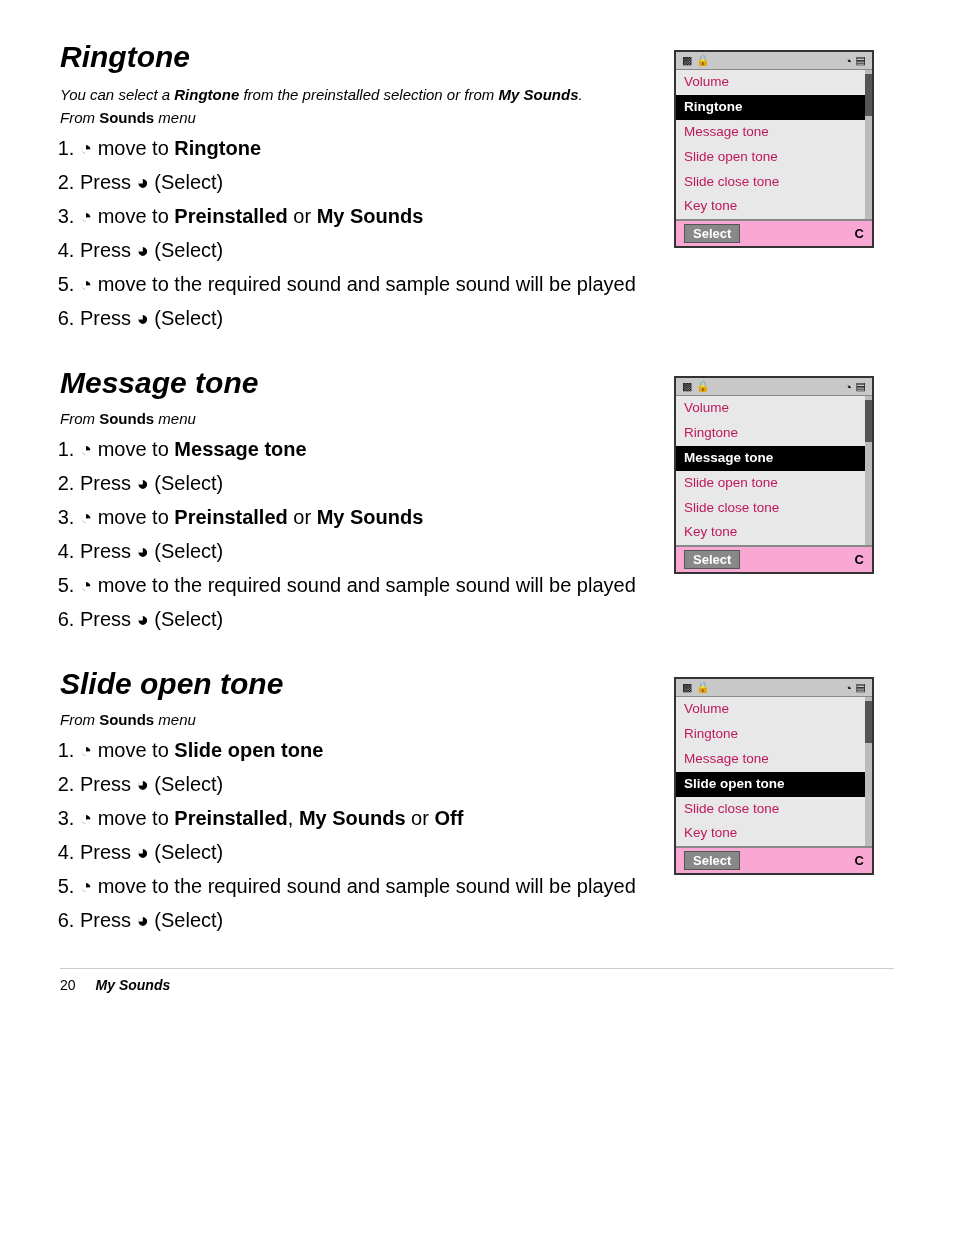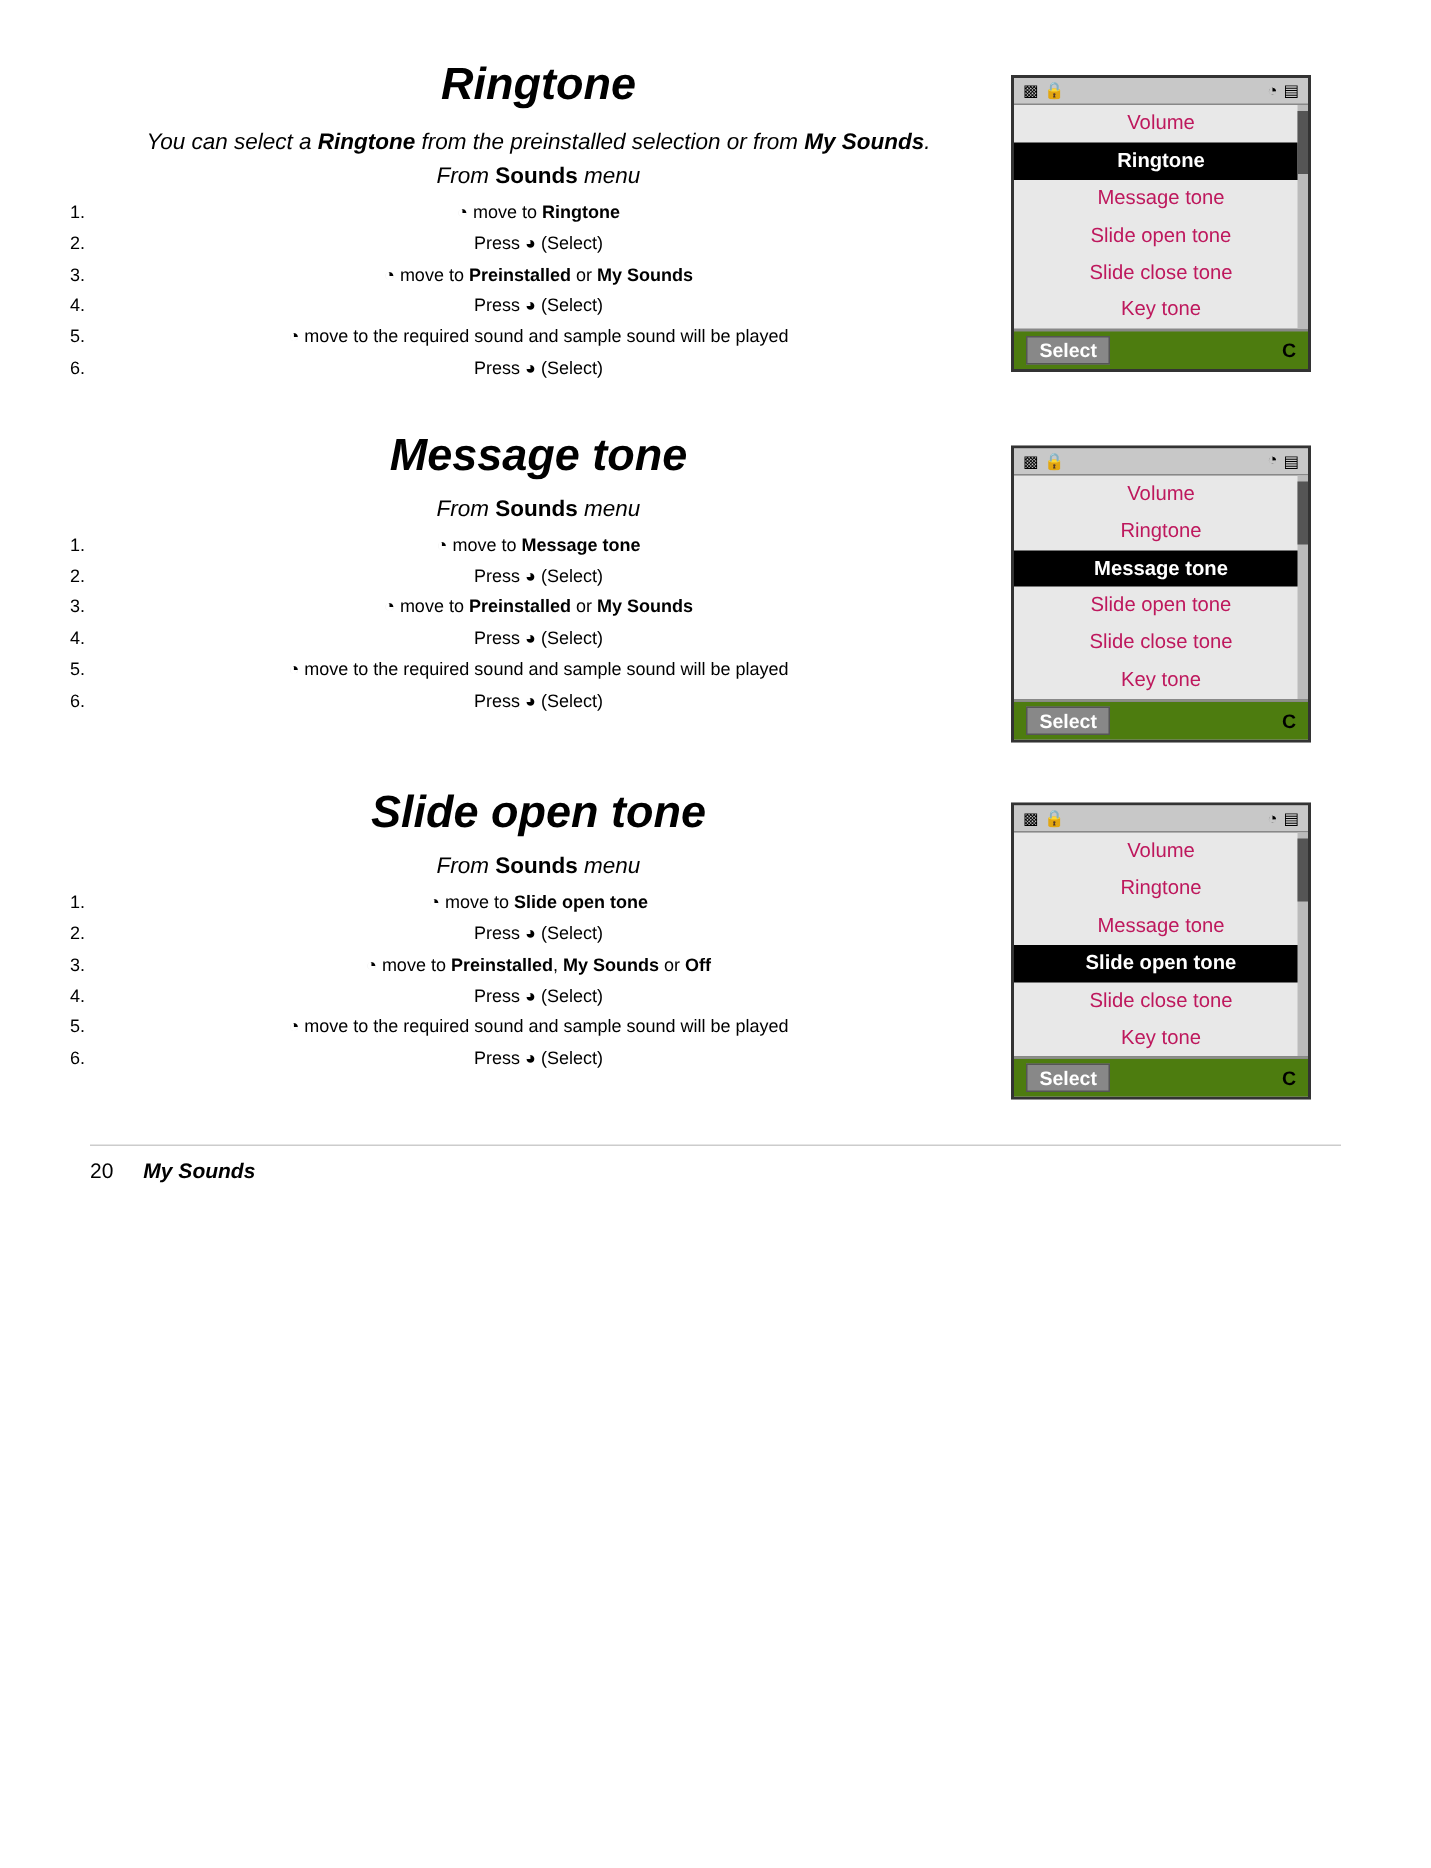--- a/index.html
+++ b/index.html
@@ -11,21 +11,20 @@
       font-size: 15px;
       color: #000000;
       padding: 40px 60px 40px 60px;
     }
 
     .section {
       display: flex;
       flex-direction: row;
       margin-bottom: 30px;
       gap: 16px;
-      text-align: center;
     }
 
     .section-content {
       flex: 1;
     }
 
     .section-image {
       width: 220px;
       flex-shrink: 0;
       margin-top: 10px;
@@ -51,21 +50,22 @@
       font-style: italic;
       margin-bottom: 6px;
     }
 
     p.from-menu strong {
       font-style: normal;
       font-weight: 900;
     }
 
     ol {
-      font-size: 12px;
+      margin-left: 20px;
+      font-size: 20px;
       line-height: 1.65;
     }
 
     ol li {
       margin-bottom: 1px;
     }
 
     
     .phone-screen {
       border: 2px solid #333;
@@ -115,21 +115,21 @@
 
     .phone-menu-wrapper {
       position: relative;
       border-bottom: 1px solid #888;
     }
 
     .phone-footer {
       display: flex;
       justify-content: space-between;
       align-items: center;
-      background: #4d7c0f;
+      background: #f9a8d4;
       padding: 3px 8px;
       border-top: 1px solid #888;
     }
 
     .phone-footer-btn {
       font-size: 13px;
       font-weight: bold;
       background: #888;
       color: #fff;
       padding: 1px 8px;

